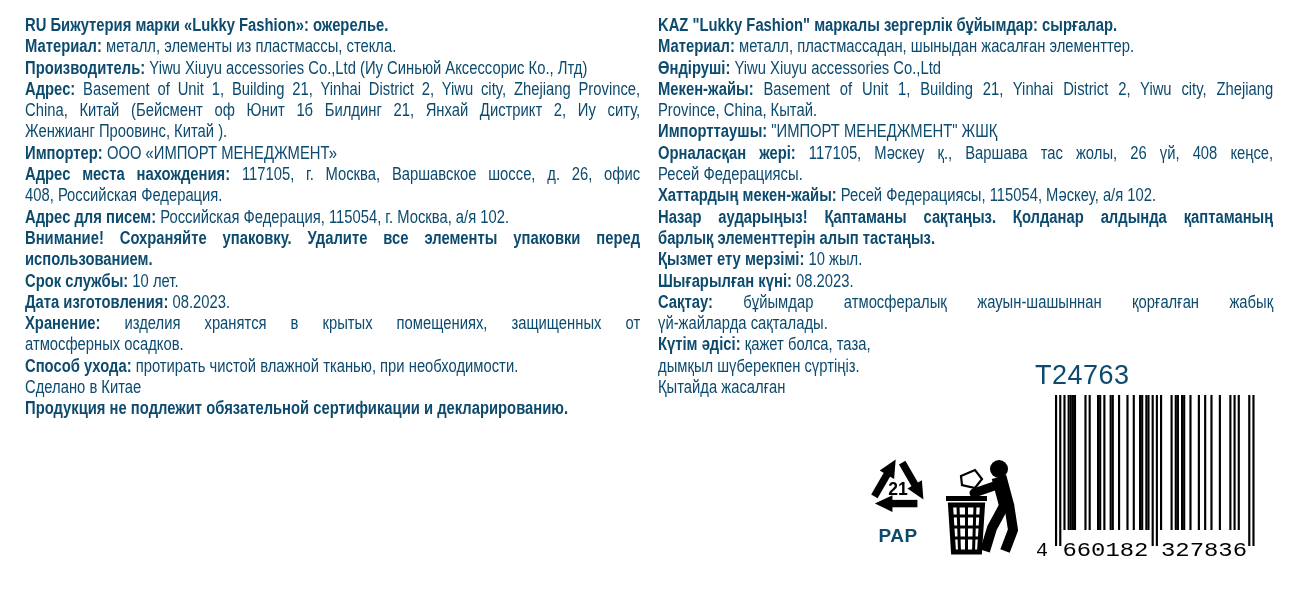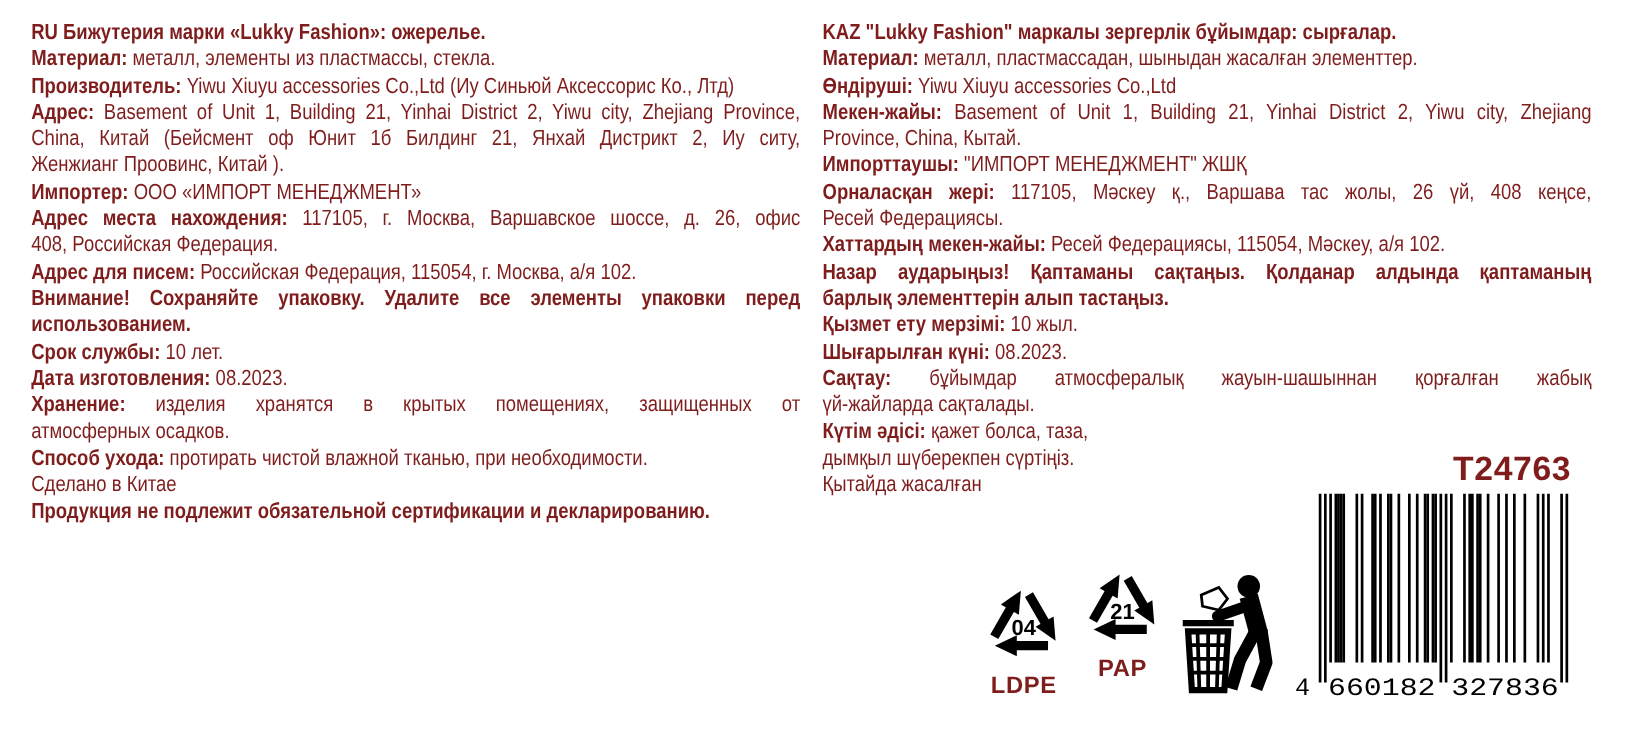--- a/index.html
+++ b/index.html
@@ -1,26 +1,26 @@
 <!DOCTYPE html>
 <html><head>
 <meta charset="utf-8">
 <style>
   html,body{margin:0;padding:0;background:#fff;}
-  .label{position:relative;width:1300px;height:592px;background:#ffffff;color:#7f1d1d;
+  .label{position:relative;width:1300px;height:592px;background:#ffffff;color:#0c4a6e;
          font-family:"Liberation Sans",sans-serif;overflow:hidden;}
   .col{position:absolute;top:15px;width:728px;font-size:17.5px;line-height:21.3px;
        transform:scaleX(0.845);transform-origin:0 0;}
   .col.ru{left:25px;}
   .col.kaz{left:658px;}
   .ln{min-height:21.3px;white-space:pre-wrap;}
   .ln b{font-weight:bold;}
   .just{text-align:justify;text-align-last:justify;}
-  .sku{position:absolute;left:1035px;top:360px;width:222px;text-align:right;
-       font-weight:bold;font-size:27px;letter-spacing:.5px;}
+  .sku{position:absolute;left:1035px;top:360px;width:222px;text-align:left;
+       font-weight:normal;font-size:27px;letter-spacing:.5px;}
   .bc{position:absolute;left:1035px;top:393px;}
   .bc text{font-family:"Liberation Mono",monospace;font-size:20px;}
   .recy-wrap{position:absolute;width:76px;text-align:center;}
   .recy-wrap.r1{left:781px;top:461px;}
   .recy-wrap.r2{left:860px;top:448px;}
   .recy-svg{width:74px;height:76px;display:block;margin:0 auto;}
   .recy-svg text{font-family:"Liberation Sans",sans-serif;font-weight:bold;font-size:19px;}
   .mat{font-weight:bold;font-size:19px;letter-spacing:.5px;margin-top:1px;}
   .tidy-wrap{position:absolute;left:946px;top:459px;}
   .tidy{width:74px;height:97px;display:block;}
@@ -84,27 +84,20 @@
           <polygon points="32,53 32,71 13,62"></polygon>
         </g>
         <g transform="rotate(240 38 44.67)">
           <path d="M59 62 H30" stroke="#000" stroke-width="8"></path>
           <polygon points="32,53 32,71 13,62"></polygon>
         </g>
       </g>
     </defs>
   </svg>
 
-  <div class="recy-wrap r1">
-    <svg class="recy-svg" viewBox="-2 2 80 82">
-      <use href="#recy-sym"></use>
-      <text x="38" y="53" text-anchor="middle">04</text>
-    </svg>
-    <div class="mat">LDPE</div>
-  </div>
 
   <div class="recy-wrap r2">
     <svg class="recy-svg" viewBox="-2 2 80 82">
       <use href="#recy-sym"></use>
       <text x="38" y="53" text-anchor="middle">21</text>
     </svg>
     <div class="mat">PAP</div>
   </div>
 
   <div class="tidy-wrap">

